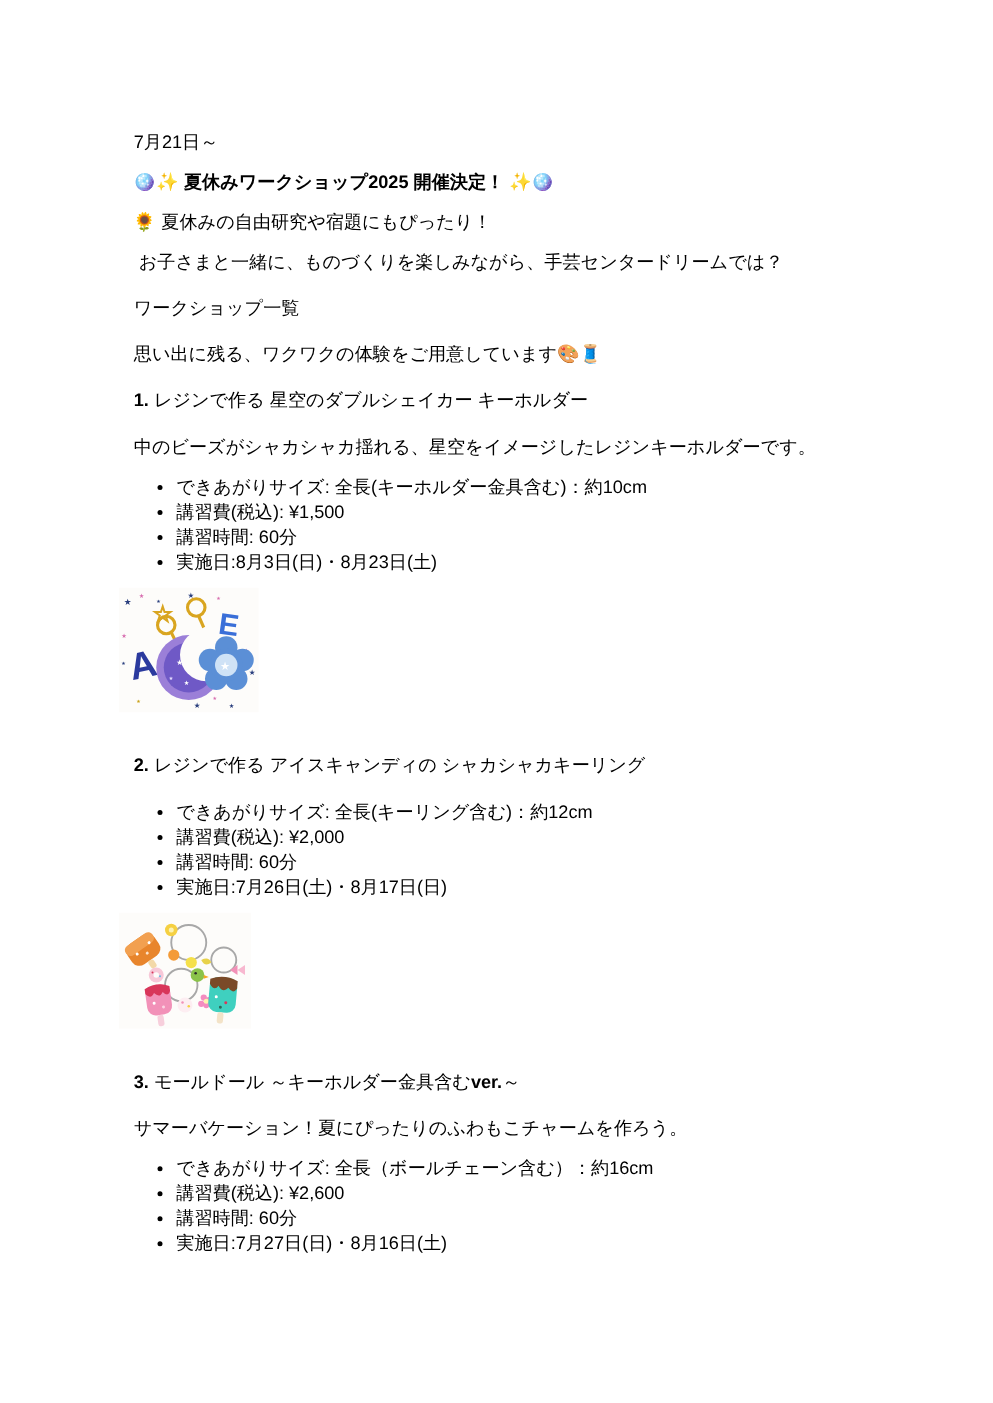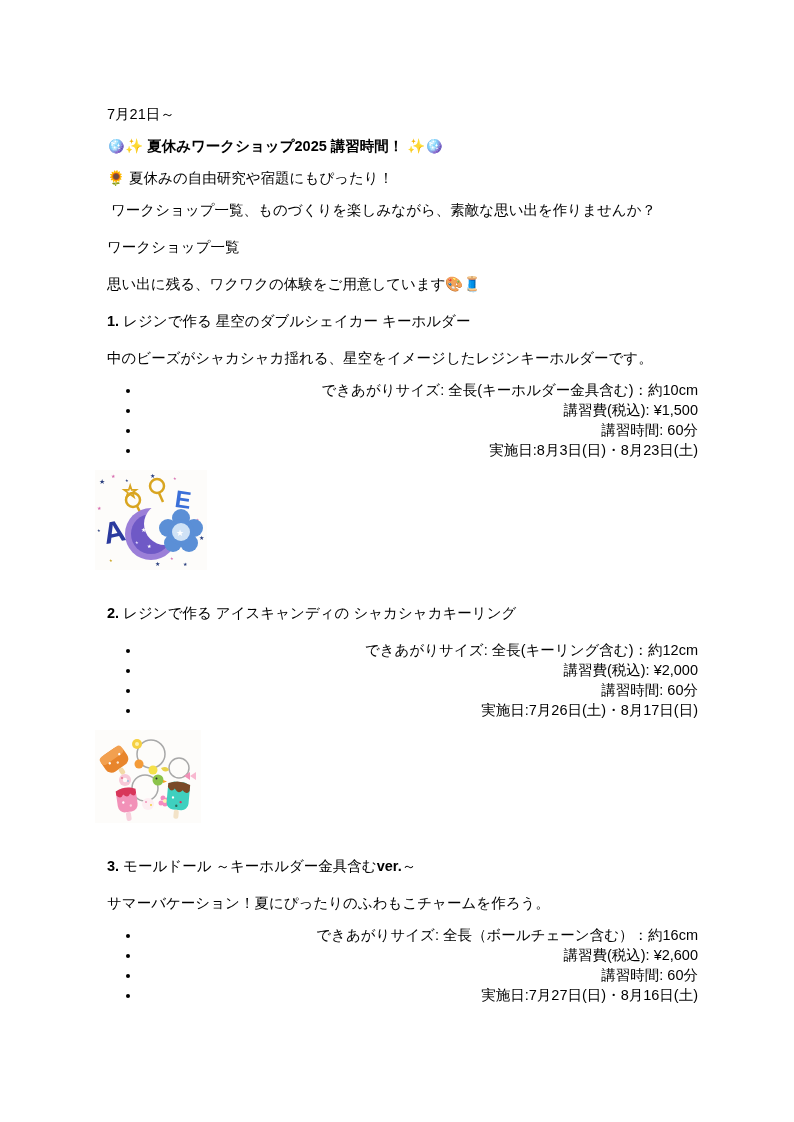--- a/index.html
+++ b/index.html
@@ -16,36 +16,35 @@
     line-height:20px;
   }
   .line{margin:12px;white-space:pre-wrap;}
   .bold{font-weight:bold;}
   .b{font-weight:bold;}
   .gap{margin-bottom:17px;}
   ul.details{
     margin:12px 0 10px 0;
     padding-left:46px;
     list-style:disc;
-    text-align:right;
   }
   ul.details li{margin:0;white-space:pre-wrap;line-height:20px;}
   .photo-line{margin:0 0 33px 0;}
   svg.photo{display:block;}
 </style>
 </head>
 <body>
 
 <div class="doc">
 
   <p class="line">7月21日～</p>
-  <p class="line bold">🪩✨ 夏休みワークショップ2025 講習時間！ ✨🪩</p>
+  <p class="line bold">🪩✨ 夏休みワークショップ2025 開催決定！ ✨🪩</p>
 
   <p class="line">🌻 夏休みの自由研究や宿題にもぴったり！</p>
-  <p class="line gap"> ワークショップ一覧、ものづくりを楽しみながら、素敵な思い出を作りませんか？</p>
+  <p class="line gap"> お子さまと一緒に、ものづくりを楽しみながら、手芸センタードリームでは？</p>
 
   <p class="line gap">ワークショップ一覧</p>
 
   <p class="line gap">思い出に残る、ワクワクの体験をご用意しています🎨🧵</p>
 
   <p class="line gap"><span class="b">1.</span><span> レジンで作る 星空のダブルシェイカー キーホルダー</span><span class="b"></span><span></span></p>
   <p class="line">中のビーズがシャカシャカ揺れる、星空をイメージしたレジンキーホルダーです。</p>
   <ul class="details">
     <li>できあがりサイズ: 全長(キーホルダー金具含む)：約10cm</li>
     <li>講習費(税込): ¥1,500</li>

